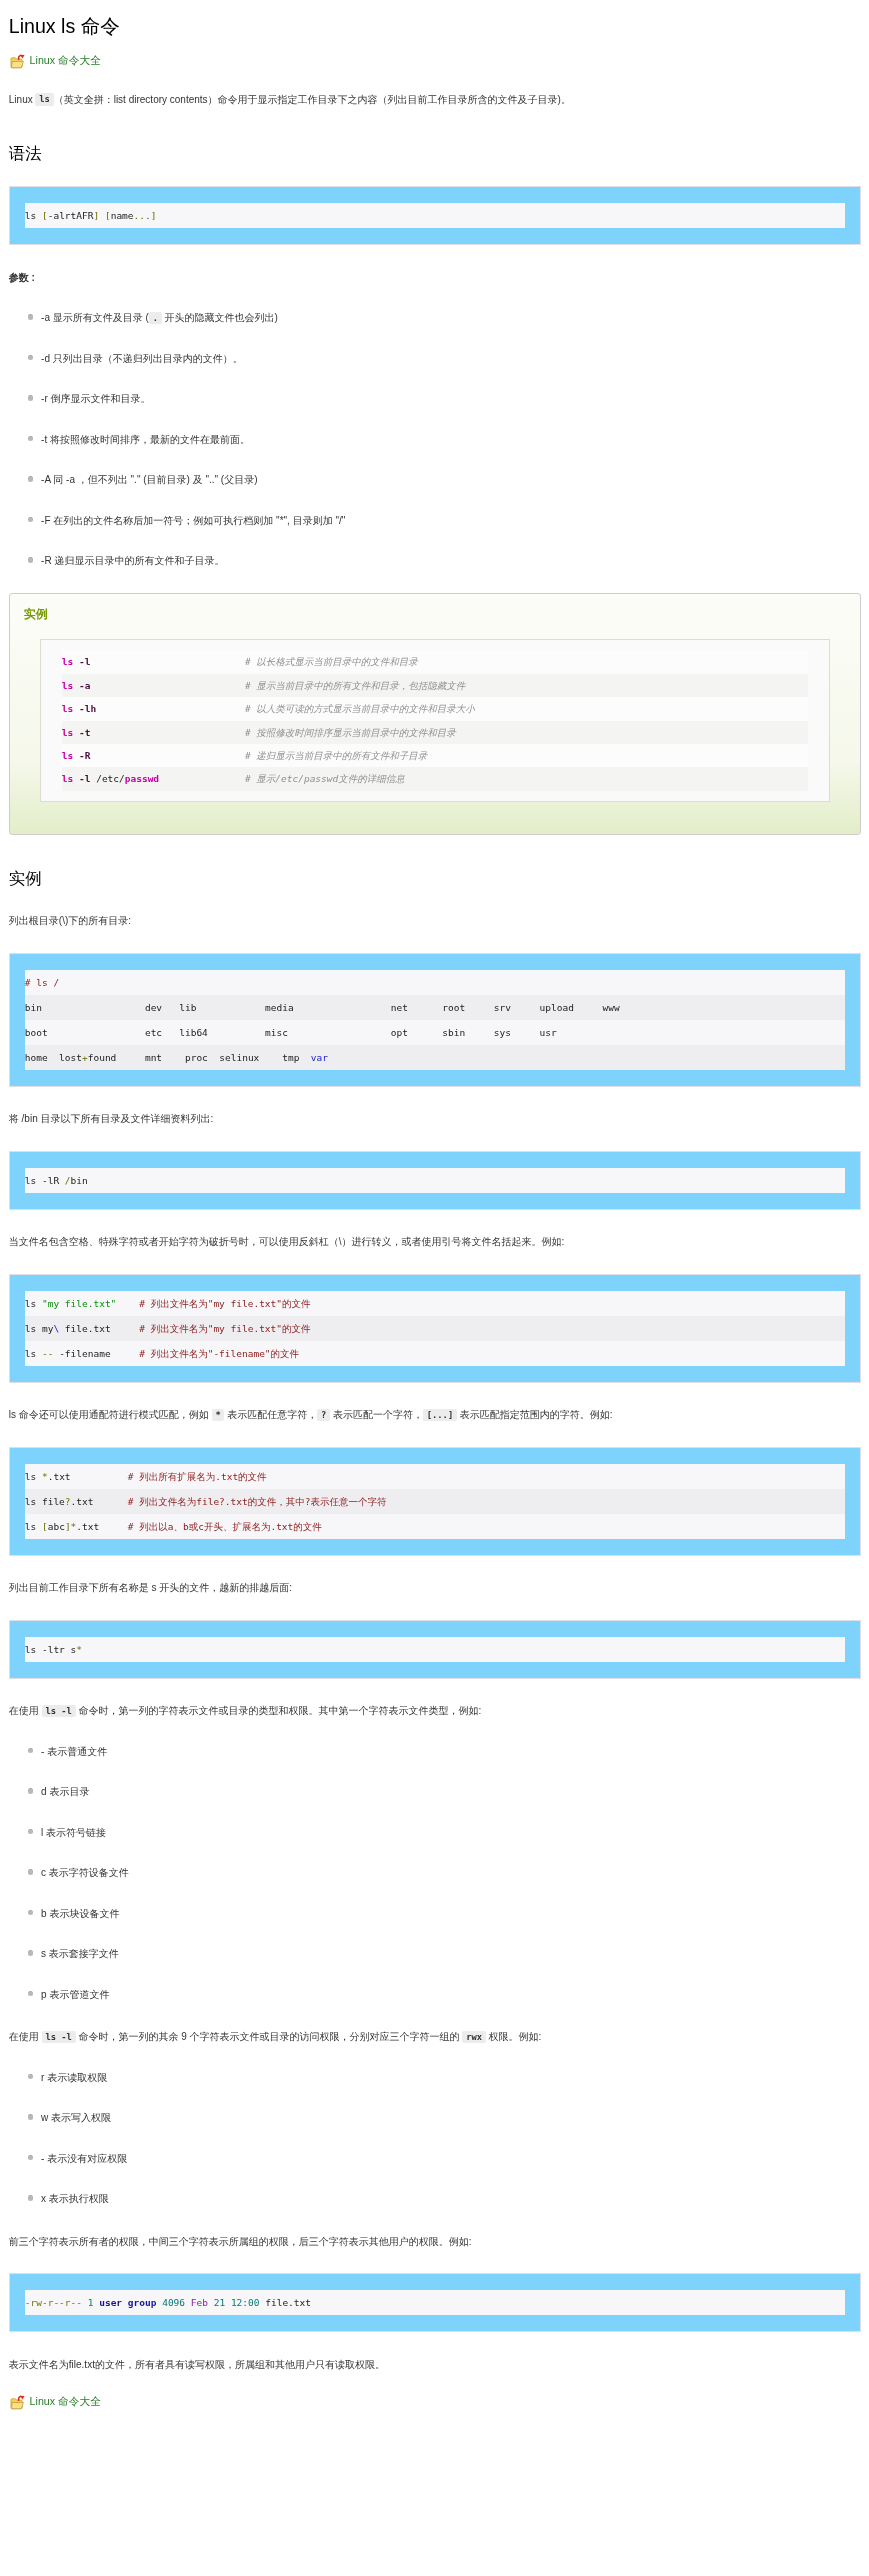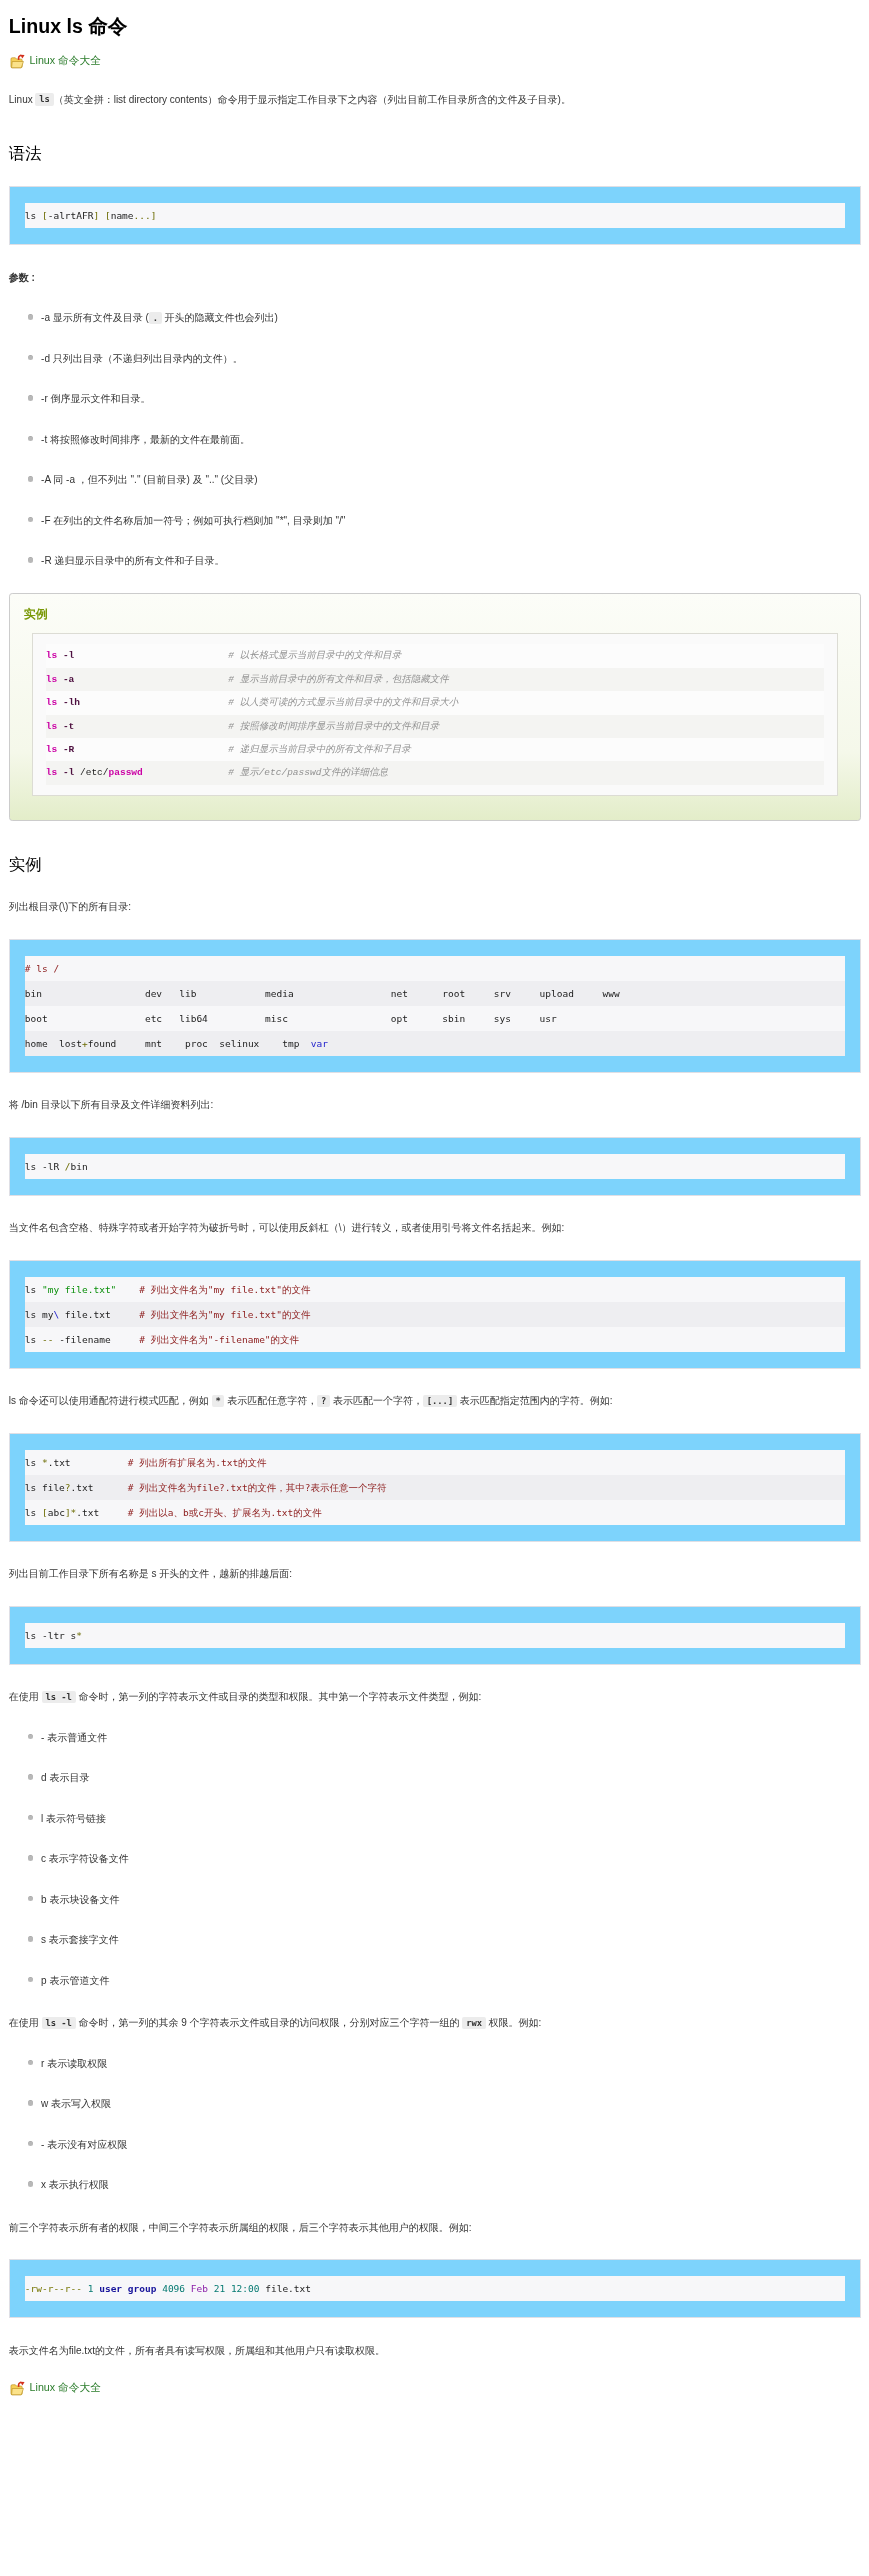--- a/index.html
+++ b/index.html
@@ -20,21 +20,21 @@
   }
   *{box-sizing:border-box;}
   html,body{margin:0;padding:0;background:#fff;}
   body{
     width:870px;
     color:#333;
     font-family:"Liberation Sans","DejaVu Sans",sans-serif;
     font-size:10px;
   }
   .container{width:870px;padding:1.3px 8.8px 25px;}
-  h1{font-size:19.6px;font-weight:bold;color:#000;margin:11.4px 0 14px;}
+  h1{font-size:19.6px;font-weight:normal;color:#000;margin:11.4px 0 14px;}
   h2{font-size:16.4px;font-weight:normal;color:#000;margin:33px 0 15px;}
   .linkrow{display:flex;align-items:center;gap:4.4px;margin:11.4px 0 6.3px;}
   .linkrow .ico{display:inline-flex;width:16.4px;height:15px;flex:0 0 auto;}
   a.green-link{color:var(--link-green);font-size:10.7px;cursor:pointer;}
   p.para{line-height:2.1;margin:20px 0;color:#333;}
   p.param-label{font-weight:bold;margin:21.5px 0 16.4px;}
   code.ic{
     background:#ececec;
     border-radius:1.9px;
     padding:1.3px 3.8px;
@@ -79,25 +79,24 @@
     background:linear-gradient(180deg,#fcfdf8 0%,#f5f8ea 70%,#e3edc9 100%);
     padding:12.6px 14px 16.4px;
   }
   .example-box .ex-title{
     color:var(--example-title);
     font-size:12px;
     font-weight:bold;
     margin:0 0 10px;
   }
   .example-box pre.block{
-    margin:8px;
+    margin:16px;
     background:#fafafa;
     border:0.6px solid #dcdcd4;
-    padding:10px 13px;
-    font-family:Liberation Mono, monospace;
+    padding:10px 21px;
   }
   .example-box pre.block .cl{line-height:23.4px;}
   .example-box pre.block .cl:nth-child(odd){background:#fcfcfc;}
   .example-box pre.block .cl:nth-child(even){background:#f4f4f2;}
   .tok-cmd{color:var(--tok-cmd);font-weight:bold;}
   .tok-flag{color:var(--tok-flag);font-weight:bold;}
   .tok-str{color:var(--tok-str);}
   .tok-esc{color:var(--tok-esc);}
   .tok-pun{color:var(--tok-pun);}
   .tok-com{color:var(--tok-com);font-style:italic;}

